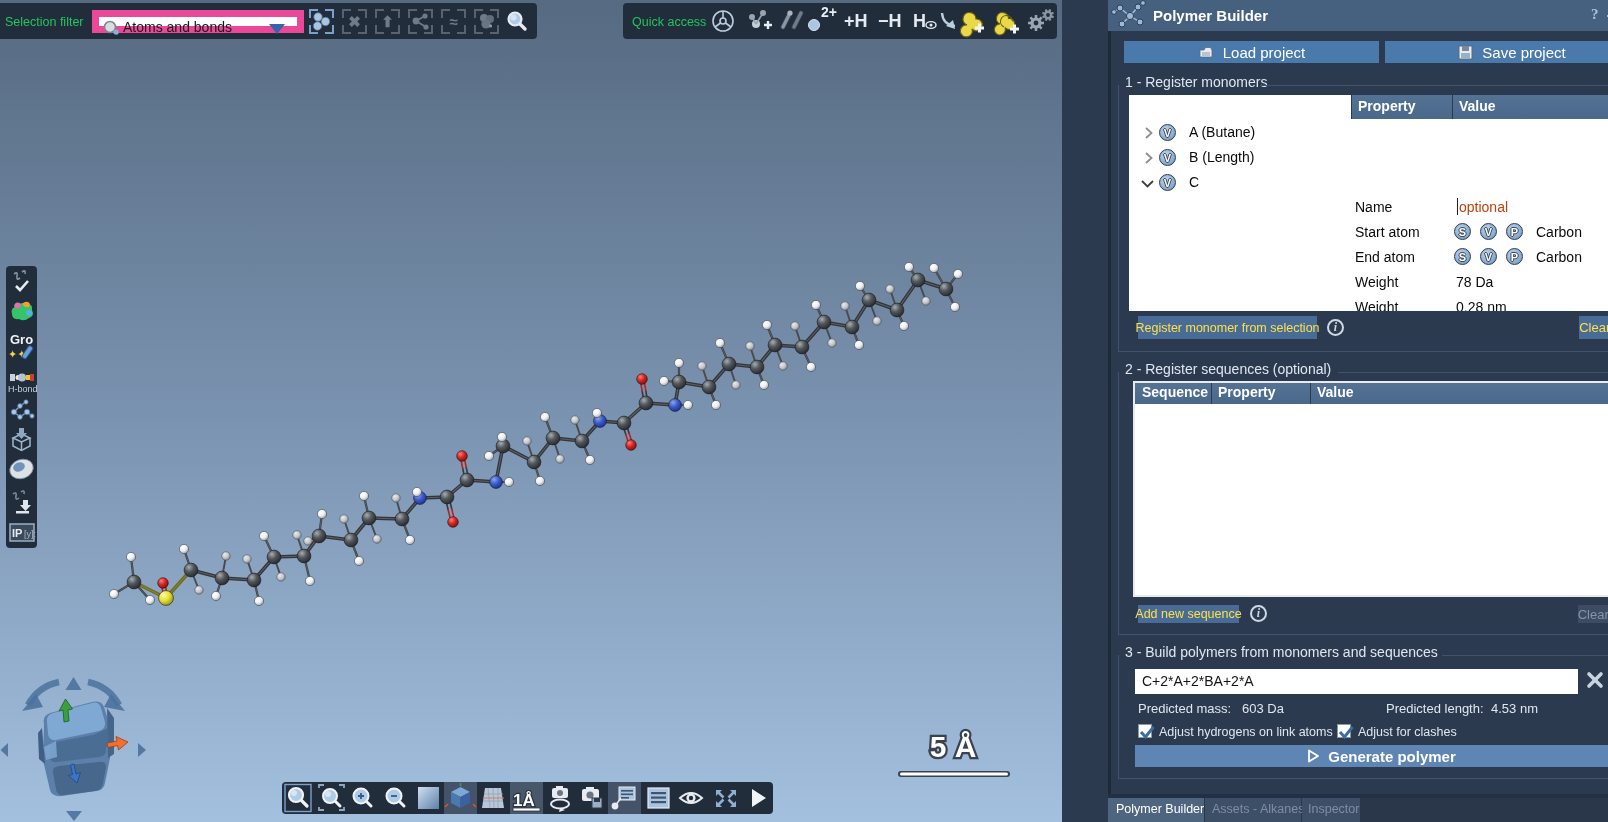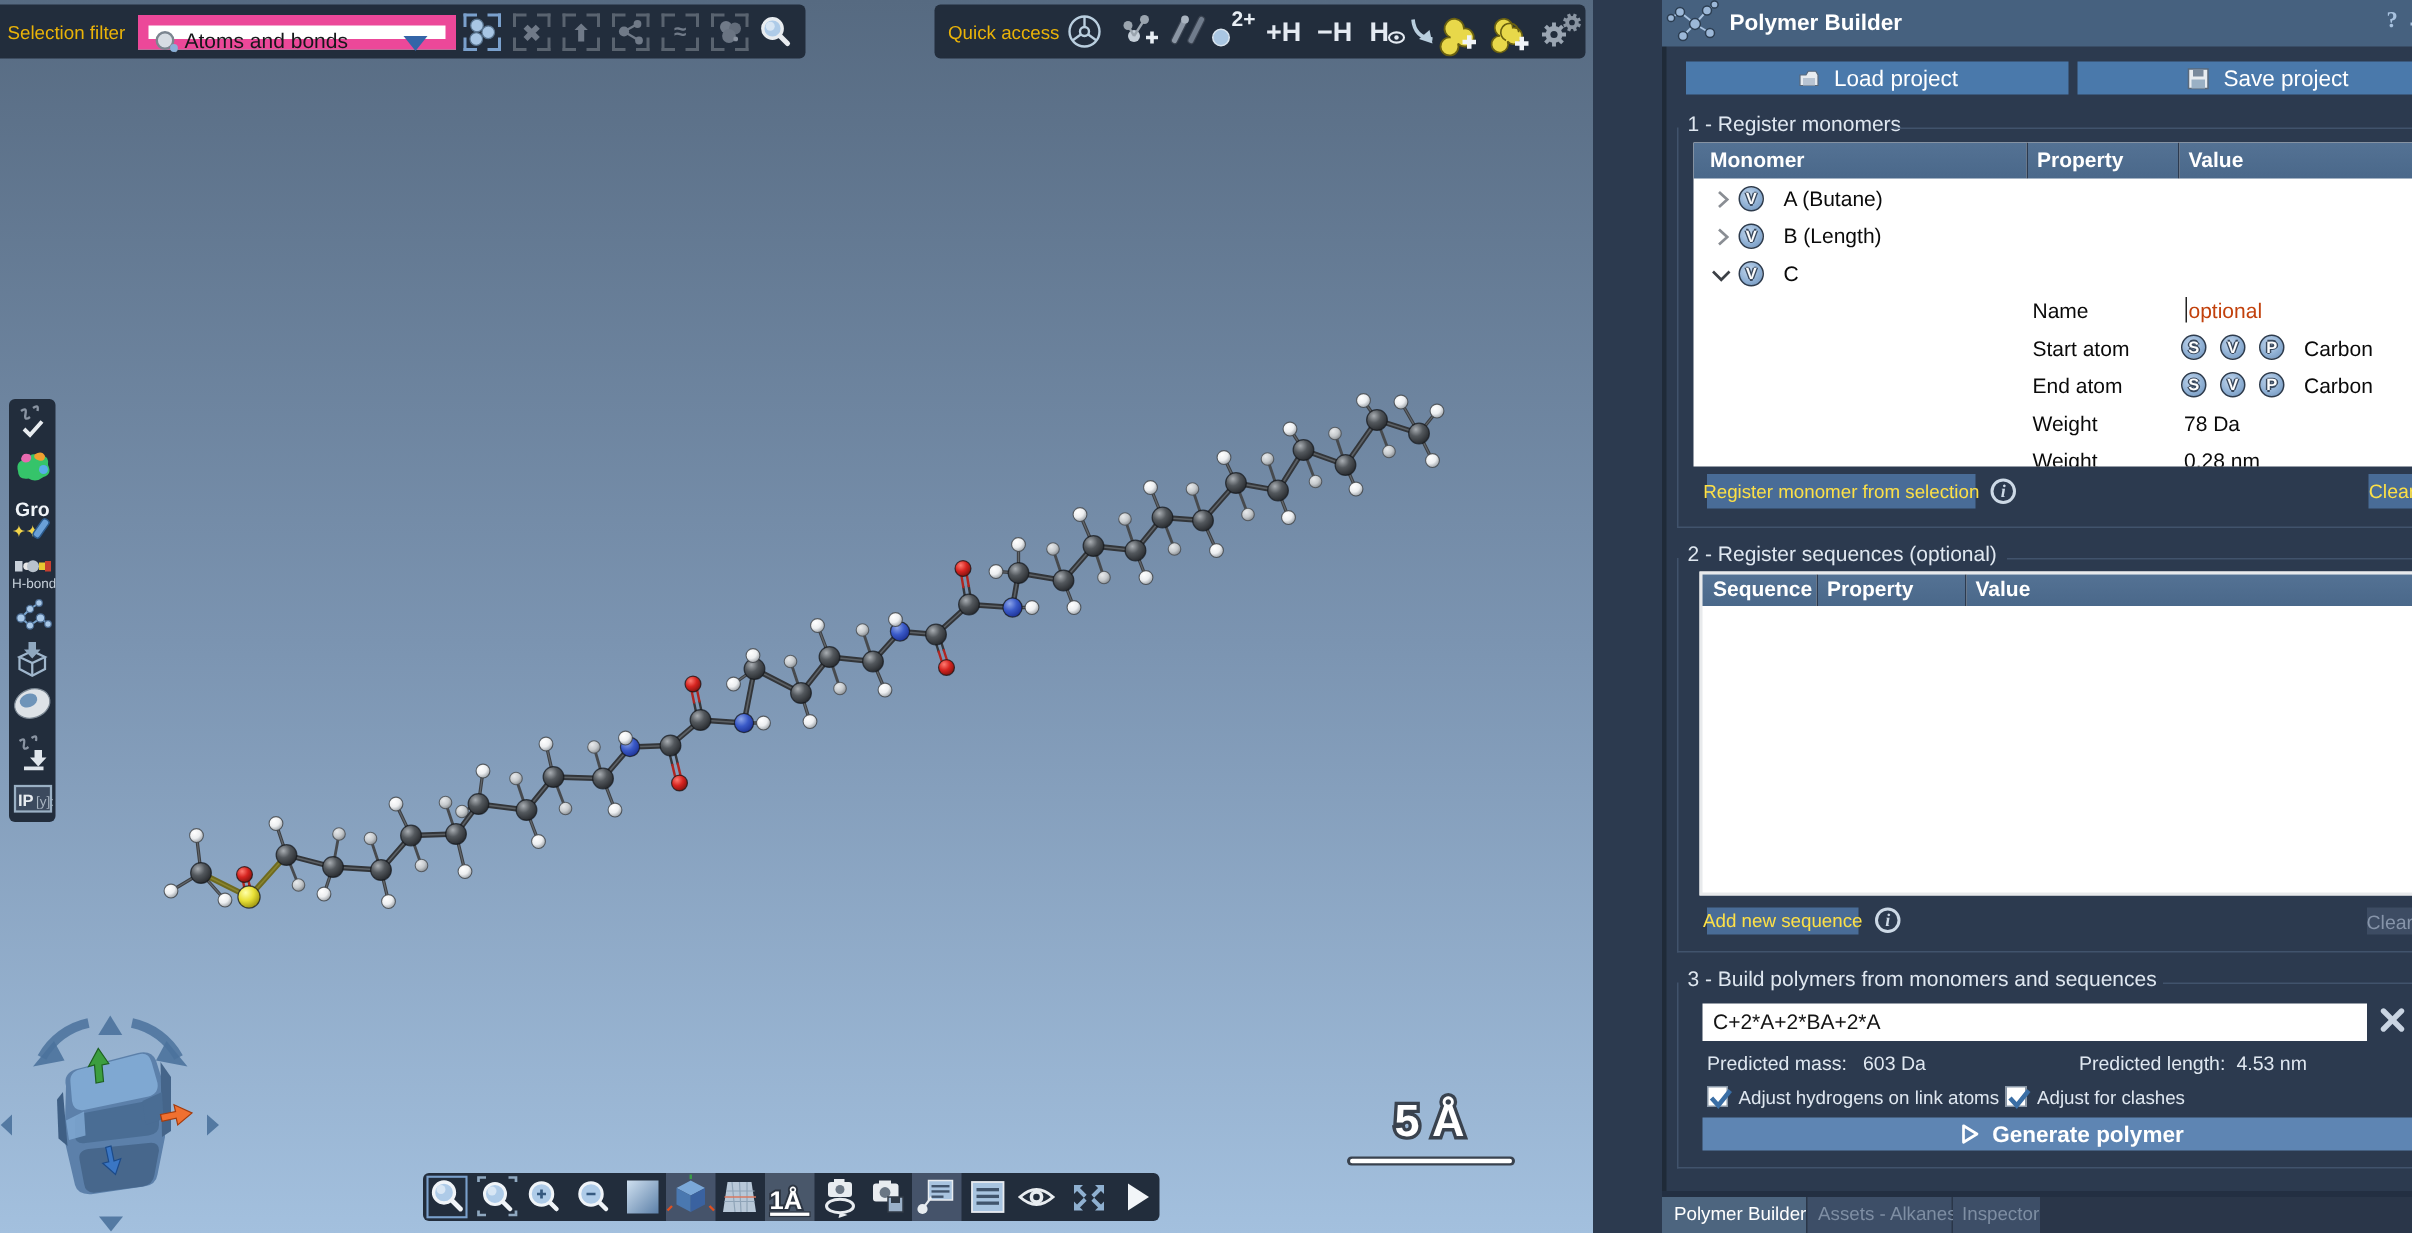--- a/index.html
+++ b/index.html
@@ -4,21 +4,21 @@
 <style>
 * { margin:0; padding:0; box-sizing:border-box; }
 html,body { width:1608px; height:822px; overflow:hidden; background:#2c3a4f;
   font-family:"Liberation Sans", sans-serif; }
 #app { position:relative; width:1608px; height:822px; }
 #viewport { position:absolute; left:0; top:0; width:1062px; height:822px;
   background:linear-gradient(180deg,#566a81 0%,#7b94b1 52%,#a3c0de 100%); }
 .tbar { position:absolute; background:#222d3c; border-radius:4px; }
 #selbar { left:-6px; top:3px; width:543px; height:36px; }
 #qabar { left:623px; top:3px; width:434px; height:36px; }
-.tlabel { position:absolute; color:#eab308; font-size:14px; top:11px; white-space:nowrap; }
+.tlabel { position:absolute; color:#22c55e; font-size:14px; top:11px; white-space:nowrap; }
 #seldrop { position:absolute; left:98px; top:7px; width:212px; height:23px; background:#fff;
   border:7px solid #ec4899; }
 #seldrop .dtext { position:absolute; left:24px; top:2px; font-size:14px; color:#16181a; }
 #seldrop .dtri { position:absolute; right:12px; top:7px; width:0; height:0;
   border-left:8px solid transparent; border-right:8px solid transparent; border-top:10px solid #3465a8; }
 .ibtn { position:absolute; top:6px; width:25px; height:25px; }
 .brk { position:absolute; inset:0; }
 .brk:before, .brk:after { content:""; position:absolute; width:7px; height:7px; border:2px solid #59636f; }
 .brk:before { left:0; top:0; border-right:none; border-bottom:none; }
 .brk:after { right:0; top:0; border-left:none; border-bottom:none; }
@@ -739,21 +739,20 @@
         </svg>
     Load project</div>
 
   <span class="seclab" style="left:17px;top:74px">1 - Register monomers</span>
   <div class="gline" style="left:152px;top:85px;width:380px;height:1px"></div>
   <div class="gline" style="left:10px;top:85px;width:1px;height:267px"></div>
   <div class="gline" style="left:531px;top:85px;width:1px;height:267px"></div>
   <div class="gline" style="left:10px;top:351px;width:522px;height:1px"></div>
 
   <div style="position:absolute;left:21px;top:95px;width:498px;height:216px;background:#fff;overflow:hidden">
-    <div class="hdr" style="position:absolute;left:0;top:0;width:222px;height:24px;padding:3px 0 0 11px">Monomer</div>
     <div class="hdr" style="position:absolute;left:222px;top:0;width:101px;height:24px;padding:3px 0 0 6px;border-left:1px solid #2c3a4f">Property</div>
     <div class="hdr" style="position:absolute;left:323px;top:0;width:163px;height:24px;padding:3px 0 0 6px;border-left:1px solid #2c3a4f">Value</div>
 
     <svg width="16" height="12" style="position:absolute;left:13px;top:32px">
           <path d="M 4 1 l 5.5 5 l -5.5 5" fill="none" stroke="#8a8e94" stroke-width="1.8"></path>
         </svg>
     <svg width="16" height="12" style="position:absolute;left:13px;top:57px">
           <path d="M 4 1 l 5.5 5 l -5.5 5" fill="none" stroke="#8a8e94" stroke-width="1.8"></path>
         </svg>
     <svg width="16" height="12" style="position:absolute;left:11px;top:83px">

